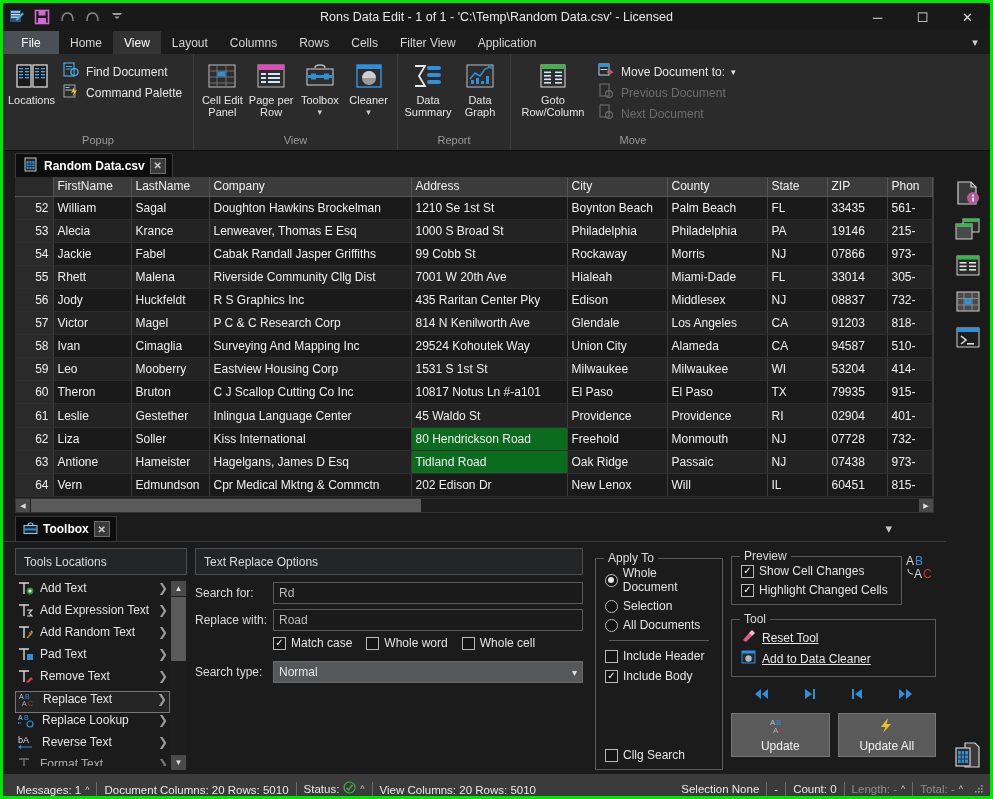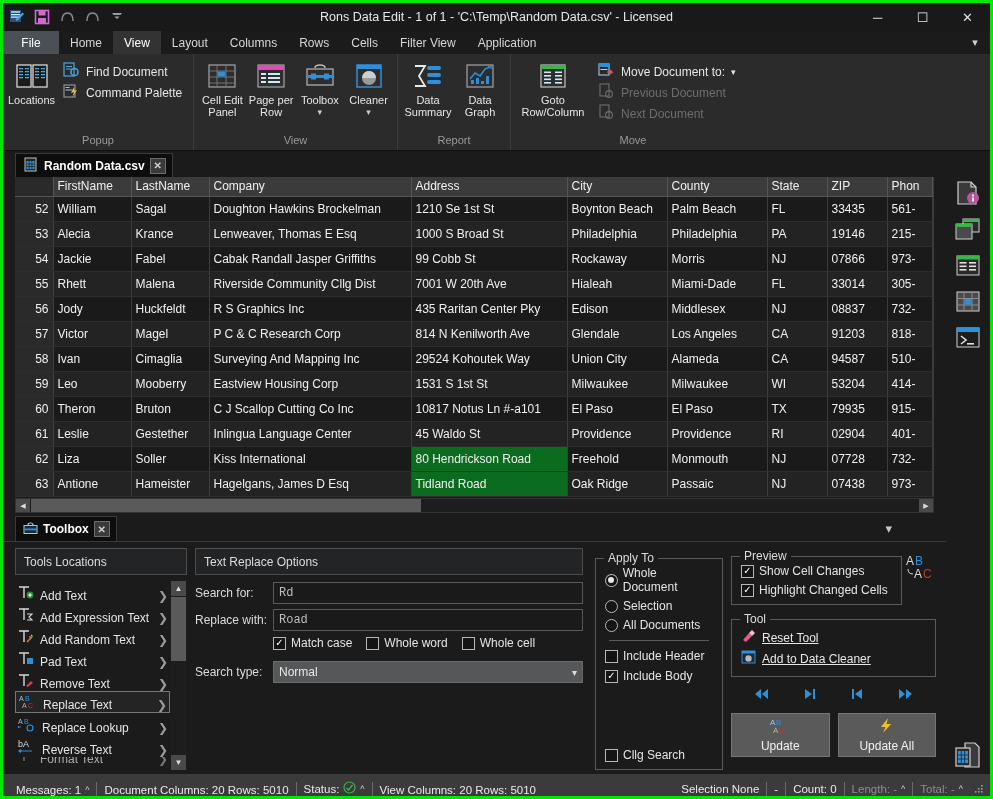--- a/index.html
+++ b/index.html
@@ -145,39 +145,39 @@
   .tp-body { flex: 1; display: flex; padding: 6px 10px 4px 12px; gap: 8px; overflow: hidden; }
 
   .panel-head {
     background: #222426; border: 1px solid #4d4d4d; color: #dcdcdc; font-size: 12px;
     padding: 4px 8px; height: 27px; display:flex; align-items:center;
   }
   .tools-col { width: 172px; display: flex; flex-direction: column; }
   .tools-list { flex: 1; display: flex; margin-top: 6px; overflow: hidden; }
   .tl-items { flex: 1; display: flex; flex-direction: column; }
   .tl-item {
-    display: flex; align-items: flex-end; height: 22px; color: #e4e4e4; font-size: 12px;
+    display: flex; align-items: flex-start; height: 22px; color: #e4e4e4; font-size: 12px;
     padding: 0 2px 0 3px; gap: 6px; position: relative;
   }
   .tl-item.sel { border: 1px solid #777; background: #242424; }
   .tl-item .arrow { margin-left: auto; color: #9a9a9a; font-size: 12px; }
   .tl-scroll { width: 17px; background: #1d1d1d; display: flex; flex-direction: column; align-items:center; }
   .tl-sbtn { width: 15px; height: 15px; background: #4a4a4a; color: #ddd; font-size: 8px;
              display:flex;align-items:center;justify-content:center;}
   .tl-thumb { width: 15px; height: 64px; background: #5a5a5a; margin-top:1px;}
   .tl-spacer { flex: 1; }
 
   .opts-col { flex: 1; display: flex; flex-direction: column; }
   .opts-form { margin-top: 7px; display: flex; flex-direction: column; gap: 5px; }
   .frow { display: flex; align-items: center; }
   .flabel { width: 78px; color: #dcdcdc; font-size: 12px; }
   .finput {
     flex: 1; background: #1a1a1a; border: 1px solid #5a5a5a; color: #bdbdbd;
     font-size: 12px; padding: 3px 5px; height: 22px;
-    font-family: Liberation Mono, monospace;
+    font-family: Liberation Sans, sans-serif;
   }
   .fselect {
     flex: 1; background: #555759; border: 1px solid #6a6a6a; color: #e8e8e8; font-size: 12px;
     padding: 3px 5px; height: 22px; display:flex; align-items:center;
   }
   .fselect .chev { margin-left: auto; font-size: 10px; color:#ddd;}
   .checkrow { display: flex; align-items: center; gap: 14px; padding-left: 78px; }
   .chk { display: flex; align-items: center; gap: 5px; color: #e4e4e4; font-size: 12px; }
   .box {
     width: 13px; height: 13px; border: 1px solid #b8b8b8; background: #141414;
@@ -674,20 +674,32 @@
                   <td class="rownum">63</td>
                   <td>Antione</td>
                   <td>Hameister</td>
                   <td>Hagelgans, James D Esq</td>
                   <td class="hl">Tidland Road</td>
                   <td>Oak Ridge</td>
                   <td>Passaic</td>
                   <td>NJ</td>
                   <td>07438</td>
                   <td>973-</td>
+                </tr>
+                <tr class="even">
+                  <td class="rownum">64</td>
+                  <td>Vern</td>
+                  <td>Edmundson</td>
+                  <td>Cpr Medical Mktng &amp; Commctn</td>
+                  <td>202 Edison Dr</td>
+                  <td>New Lenox</td>
+                  <td>Will</td>
+                  <td>IL</td>
+                  <td>60451</td>
+                  <td>815-</td>
                 </tr>
               </tbody>
           </table>
           <div class="gridscroll-v">
             <div class="sbtn">▲</div>
 
             <div style="flex:1"></div>
             <div class="sbtn">▼</div>
           </div>
         </div>

